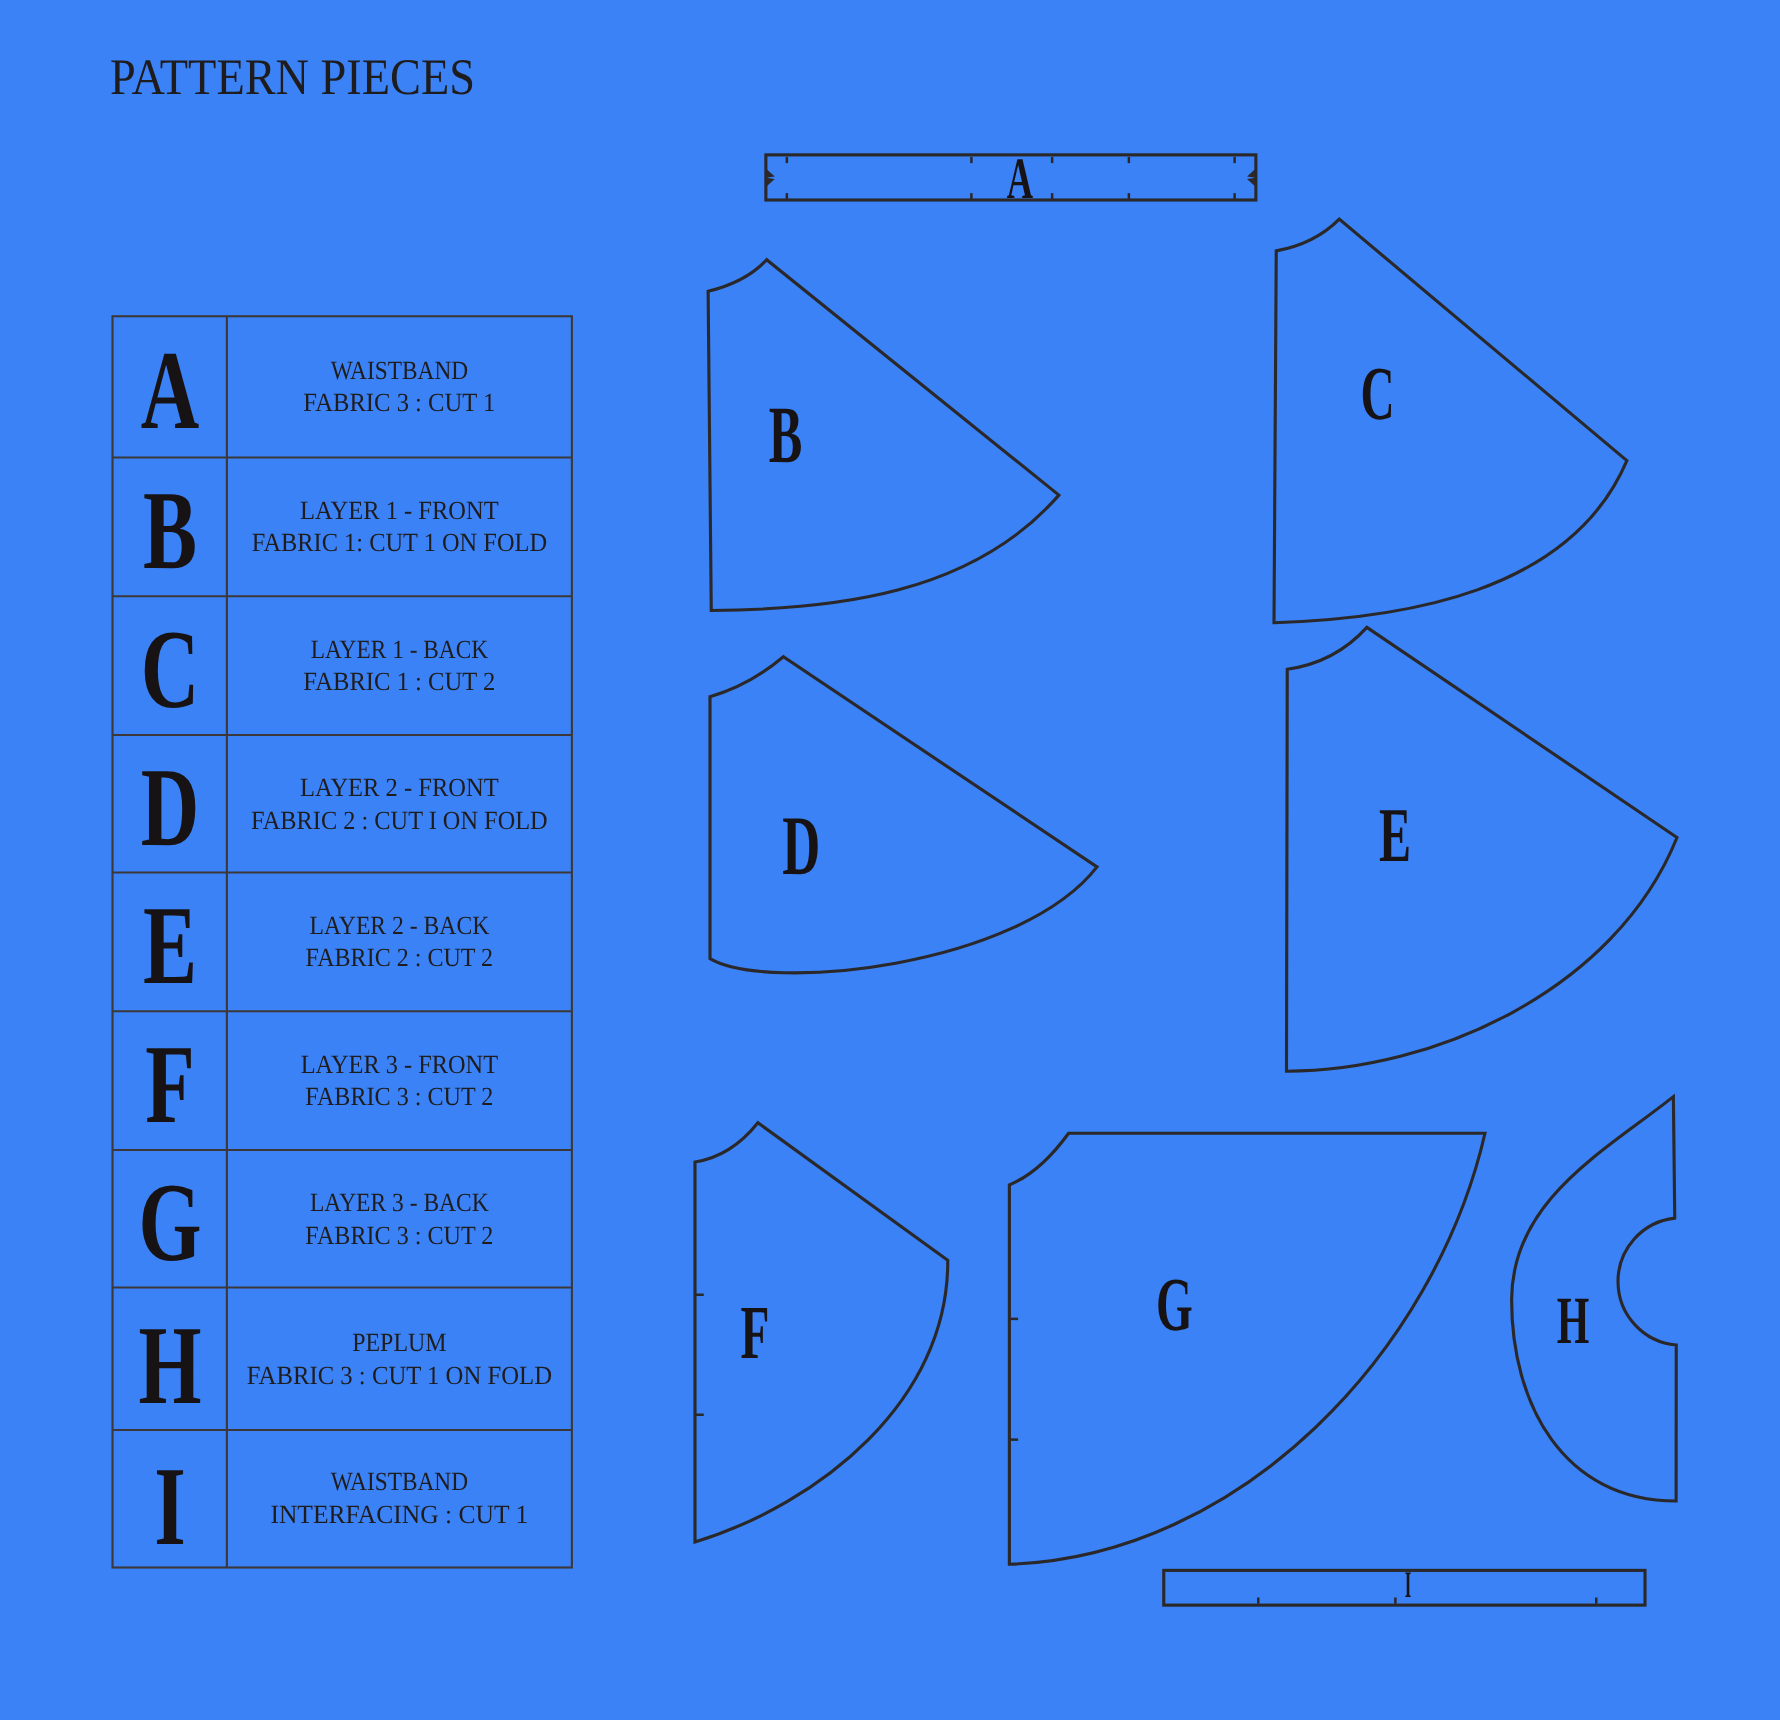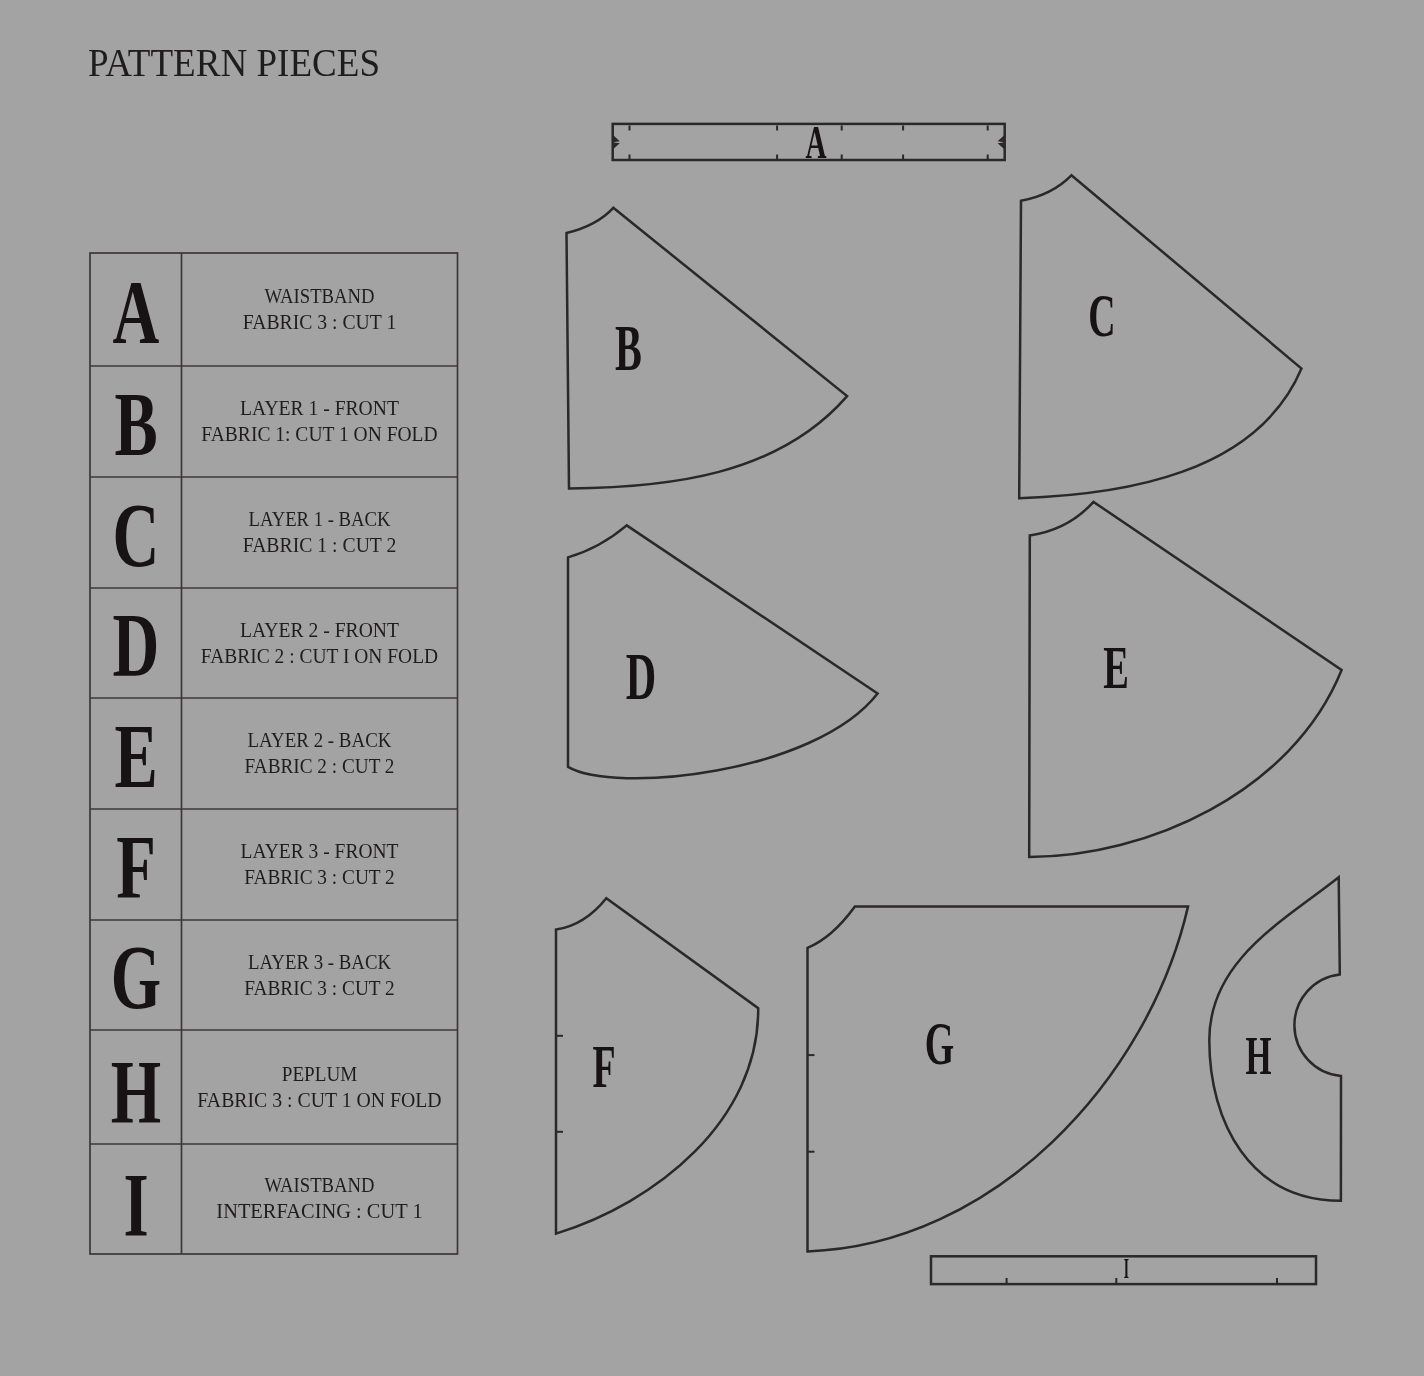--- a/index.html
+++ b/index.html
@@ -1,15 +1,15 @@
 <!DOCTYPE html>
 <html><head><meta charset="utf-8">
 <style>
 html,body{margin:0;padding:0;background:#ffffff;}
-#page{position:relative;width:1424px;height:1376px;background:#a3a3a3;overflow:hidden;transform:translateZ(0);}
+#page{position:relative;width:1424px;height:1376px;background:#3b82f6;overflow:hidden;transform:translateZ(0);}
 svg{position:absolute;left:0;top:0;}
 text{font-family:"Liberation Serif",serif;fill:#1f1c1d;}
 .orn{font-weight:bold;fill:#171314;}
 .rt{font-size:21px;fill:#2a2627;}
 </style></head><body>
 <div id="page">
 <svg width="1424" height="1376" viewBox="0 0 1424 1376">
 
 <text x="88" y="75.5" font-size="41" textLength="292" lengthAdjust="spacingAndGlyphs">PATTERN PIECES</text>
 

